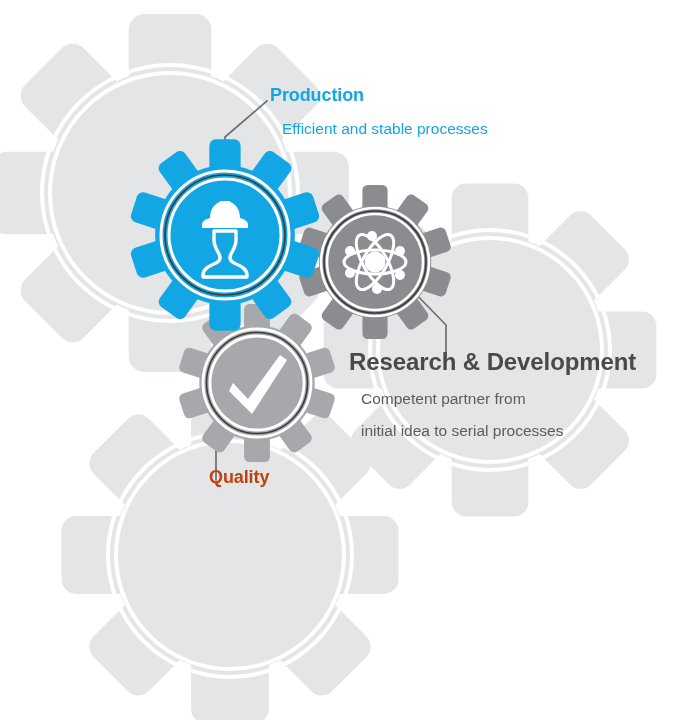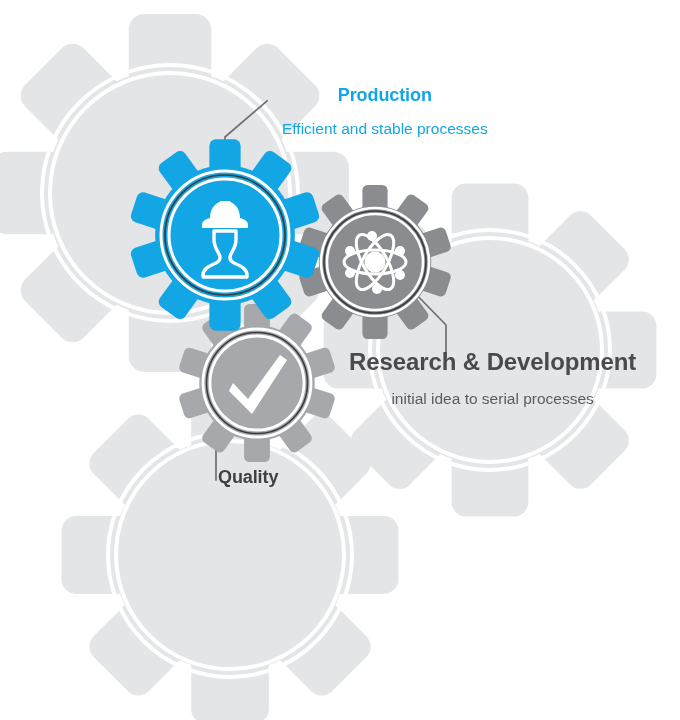--- a/index.html
+++ b/index.html
@@ -12,21 +12,20 @@
     font-family: "Liberation Sans", sans-serif;
     width: 680px;
     height: 720px;
     overflow: hidden;
   }
   #stage {
     position: relative;
     width: 680px;
     height: 720px;
     background: #ffffff;
-    text-align: center;
   }
   #art {
     position: absolute;
     left: 0;
     top: 0;
     width: 680px;
     height: 720px;
   }
   .label-block {
     position: absolute;
@@ -58,21 +57,21 @@
     top: 347px;
   }
   #label-rnd .label-title { color: #4A4A4D; font-size: 24px; }
   #label-rnd .label-sub   { color: #5C5C5F; }
 
   
   #label-quality {
     left: 209px;
     top: 466px;
   }
-  #label-quality .label-title { color: #404040; margin-left: 9px; }
+  #label-quality .label-title { color: #c2410c; }
   #label-quality .label-sub   { color: #5C5C5F; }
 </style>
 </head>
 <body>
 
 <div id="stage">
 
   <svg id="art" viewBox="0 0 680 720" xmlns="http://www.w3.org/2000/svg">
 
     <defs>
@@ -240,20 +239,21 @@
 
   </svg>
 
   <div class="label-block" id="label-production">
     <p class="label-title">Production</p>
     <p class="label-sub">Efficient and stable processes</p>
   </div>
 
   <div class="label-block" id="label-rnd">
     <p class="label-title">Research &amp; Development</p>
+    <p class="label-sub">Competent partner from</p>
     <p class="label-sub">initial idea to serial processes</p>
   </div>
 
   <div class="label-block" id="label-quality">
     <p class="label-title">Quality</p>
   </div>
 
 </div>
 
 </body></html>

